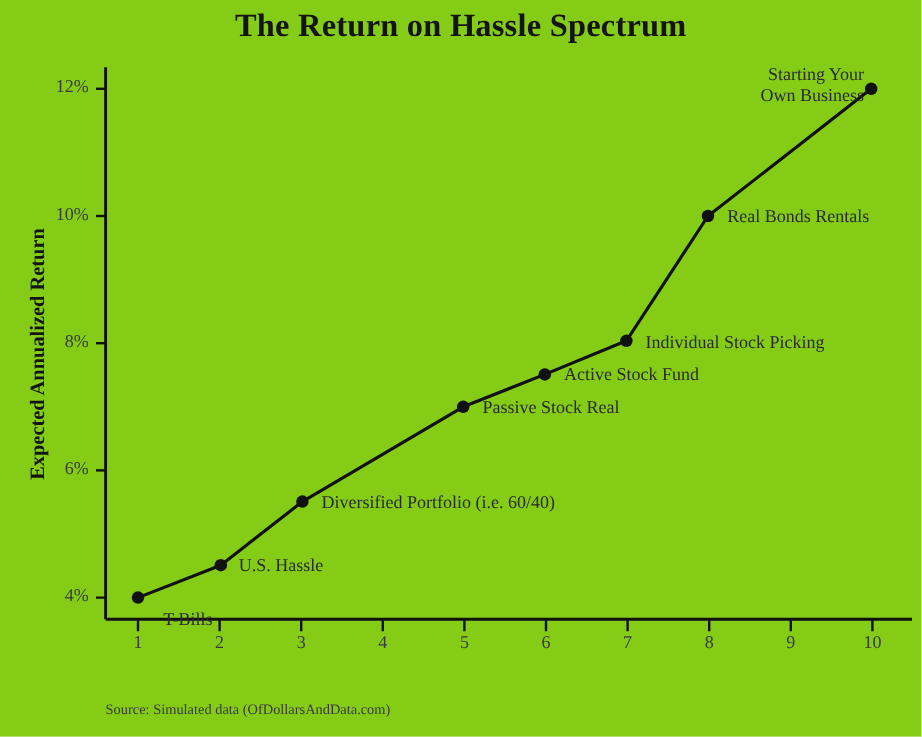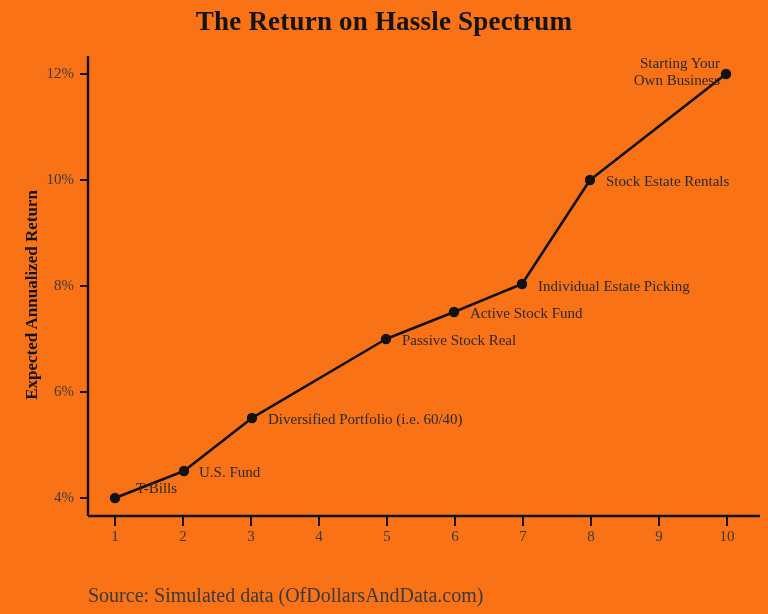--- a/index.html
+++ b/index.html
@@ -4,21 +4,21 @@
 <style>
   html, body {
     margin: 0;
     padding: 0;
     background: #ffffff;
   }
   #chart-root {
     position: relative;
     width: 768px;
     height: 614px;
-    background: #f97316;
+    background: #84cc16;
     font-family: "Liberation Serif", "DejaVu Serif", serif;
     color: #1a1a1a;
     overflow: hidden;
   }
   #chart-title {
     position: absolute;
     left: 0;
     top: 6px;
     width: 768px;
     text-align: center;
@@ -59,21 +59,21 @@
     width: 660px;
     text-align: center;
     font-size: 19px;
     font-weight: bold;
     color: #141414;
   }
   #source-note {
     position: absolute;
     left: 88px;
     top: 584px;
-    font-size: 20px;
+    font-size: 12px;
     color: #3a3a3a;
     white-space: nowrap;
   }
   .point-label {
     position: absolute;
     font-size: 15px;
     color: #2a2a2a;
     white-space: nowrap;
     line-height: 1.15;
   }
@@ -141,26 +141,26 @@
       <div class="axis-tick-label xlabel-txt" style="left: 294px; width: 50px; top: 528px;">4</div>
       <div class="axis-tick-label xlabel-txt" style="left: 362px; width: 50px; top: 528px;">5</div>
       <div class="axis-tick-label xlabel-txt" style="left: 430px; width: 50px; top: 528px;">6</div>
       <div class="axis-tick-label xlabel-txt" style="left: 498px; width: 50px; top: 528px;">7</div>
       <div class="axis-tick-label xlabel-txt" style="left: 566px; width: 50px; top: 528px;">8</div>
       <div class="axis-tick-label xlabel-txt" style="left: 634px; width: 50px; top: 528px;">9</div>
       <div class="axis-tick-label xlabel-txt" style="left: 702px; width: 50px; top: 528px;">10</div>
     </div>
 
   <div id="point-labels">
-      <div class="point-label" style="left: 136px; top: 480px; text-align: right;">T-Bills</div>
-      <div class="point-label" style="left: 199px; top: 464px;">U.S. Fund</div>
+      <div class="point-label" style="left: 136px; top: 509px; text-align: right;">T-Bills</div>
+      <div class="point-label" style="left: 199px; top: 464px;">U.S. Hassle</div>
       <div class="point-label" style="left: 268px; top: 411px;">Diversified Portfolio (i.e. 60/40)</div>
       <div class="point-label" style="left: 402px; top: 332px;">Passive Stock Real</div>
       <div class="point-label" style="left: 470px; top: 305px; text-align: right;">Active Stock Fund</div>
-      <div class="point-label" style="left: 538px; top: 278px;">Individual Estate Picking</div>
-      <div class="point-label" style="left: 606px; top: 173px;">Stock Estate Rentals</div>
+      <div class="point-label" style="left: 538px; top: 278px;">Individual Stock Picking</div>
+      <div class="point-label" style="left: 606px; top: 173px;">Real Bonds Rentals</div>
       <div class="point-label two-line" style="left: 590px; top: 55px; width: 130px;">Starting Your<br>Own Business</div>
     </div>
 
   <div id="y-axis-title">Expected Annualized Return</div>
   <div id="source-note">Source: Simulated data (OfDollarsAndData.com)</div>
 
 </div>
 
 </body></html>

